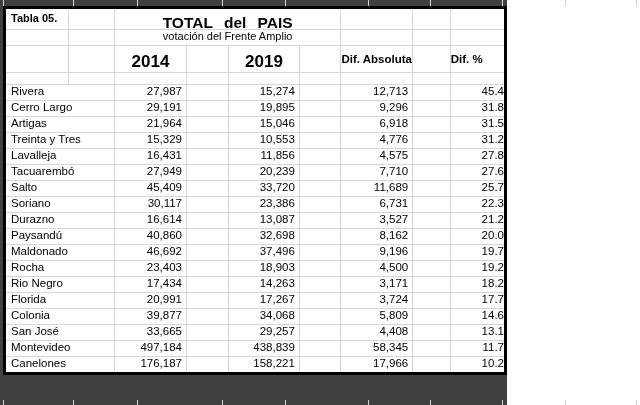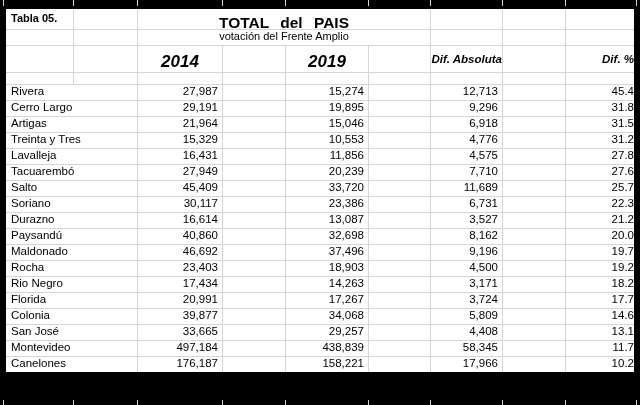--- a/index.html
+++ b/index.html
@@ -3,21 +3,21 @@
 <meta charset="utf-8">
 <style>
   html, body {
     margin: 0; padding: 0;
     width: 640px; height: 405px;
     background: #ffffff;
     font-family: "Liberation Sans", sans-serif;
     color: #000;
     overflow: hidden;
   }
-  #canvas { position: relative; width: 640px; height: 405px; background: #000000; }
+  #canvas { position: relative; width: 507px; height: 405px; background: #404040; }
 
   
   .vstub { position: absolute; width: 1px; background: #d2d2d2; }
   .vstub.top { top: 0; height: 6px; }
   .vstub.bot { top: 400px; height: 5px; }
 
   table.sheet {
     position: absolute; top: 6px; left: 3px;
     border-collapse: collapse;
     table-layout: fixed;
@@ -30,21 +30,21 @@
     font-size: 11.5px;
     line-height: 13px;
     vertical-align: bottom;
     overflow: hidden;
     white-space: nowrap;
   }
 
   
   tr.r-title  { height: 22px; }
   tr.r-sub    { height: 15px; }
-  tr.r-head   { height: 27px; font-style: italic; }
+  tr.r-head   { height: 27px; }
   tr.r-blank  { height: 12px; }
   tr.data-row { height: 15.6px; }
 
   td.tabla-label {
     font-weight: bold; font-size: 11px;
     padding: 0 0 4px 5px; vertical-align: bottom;
   }
   td.main-title {
     font-weight: bold; font-size: 15.5px;
     text-align: center; vertical-align: bottom;
@@ -54,21 +54,21 @@
     font-size: 11px; text-align: center;
     vertical-align: bottom; padding-bottom: 2px;
   }
   td.year-head {
     font-weight: bold; font-size: 17px;
     text-align: center; vertical-align: bottom;
     padding-bottom: 4px;
   }
   td.dif-head {
     font-weight: bold; font-size: 11.5px;
-    text-align: right; vertical-align: bottom;
+    text-align: left; vertical-align: bottom;
     padding-bottom: 6px;
   }
 
   
   td.dept  { text-align: left;  padding: 0 0 2px 5px; }
   td.num   { text-align: right; padding: 0 4px 2px 0; }
   td.pct   { text-align: right; padding: 0 0 2px 0; }
   tr.bold-row td { font-weight: bold; }
   tr.bold-row td.dept { padding-left: 9px; }
 </style>

